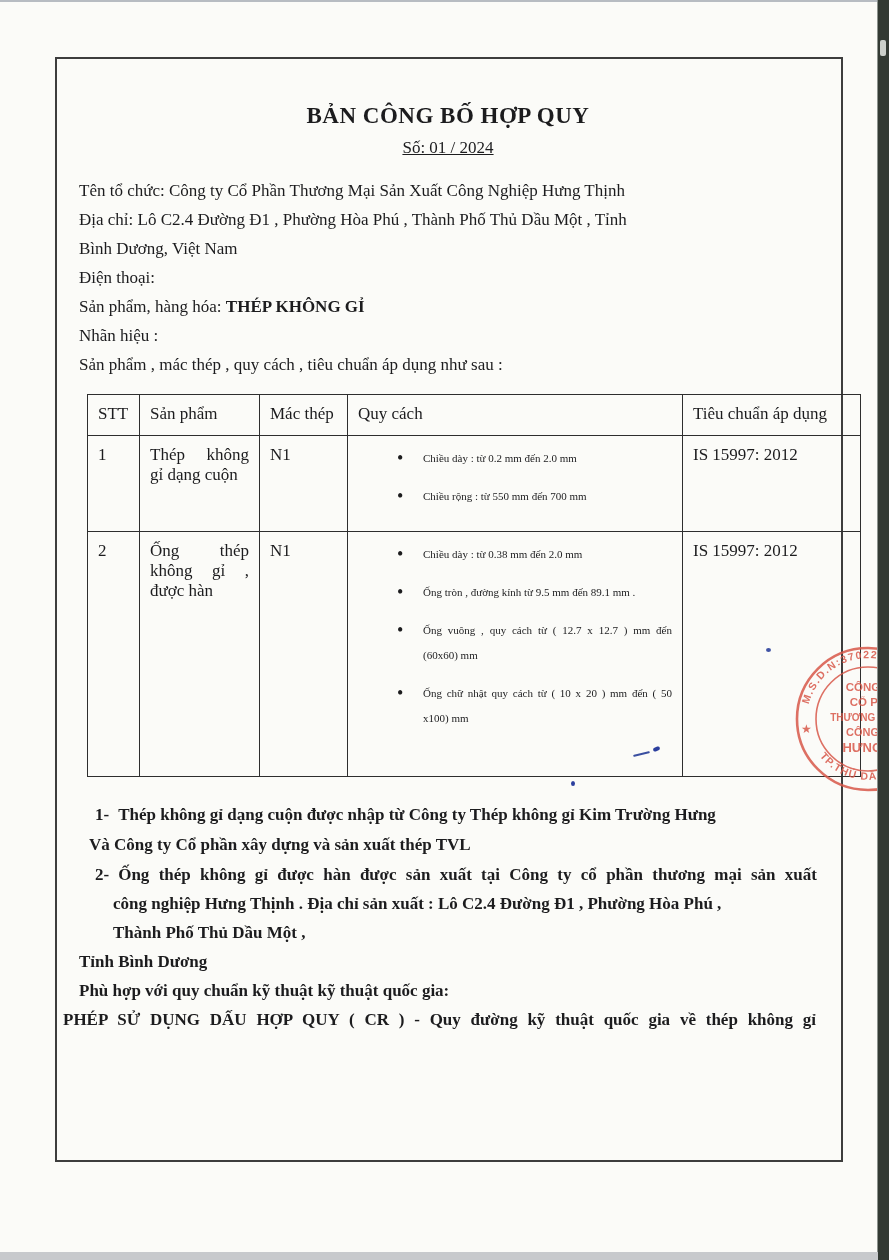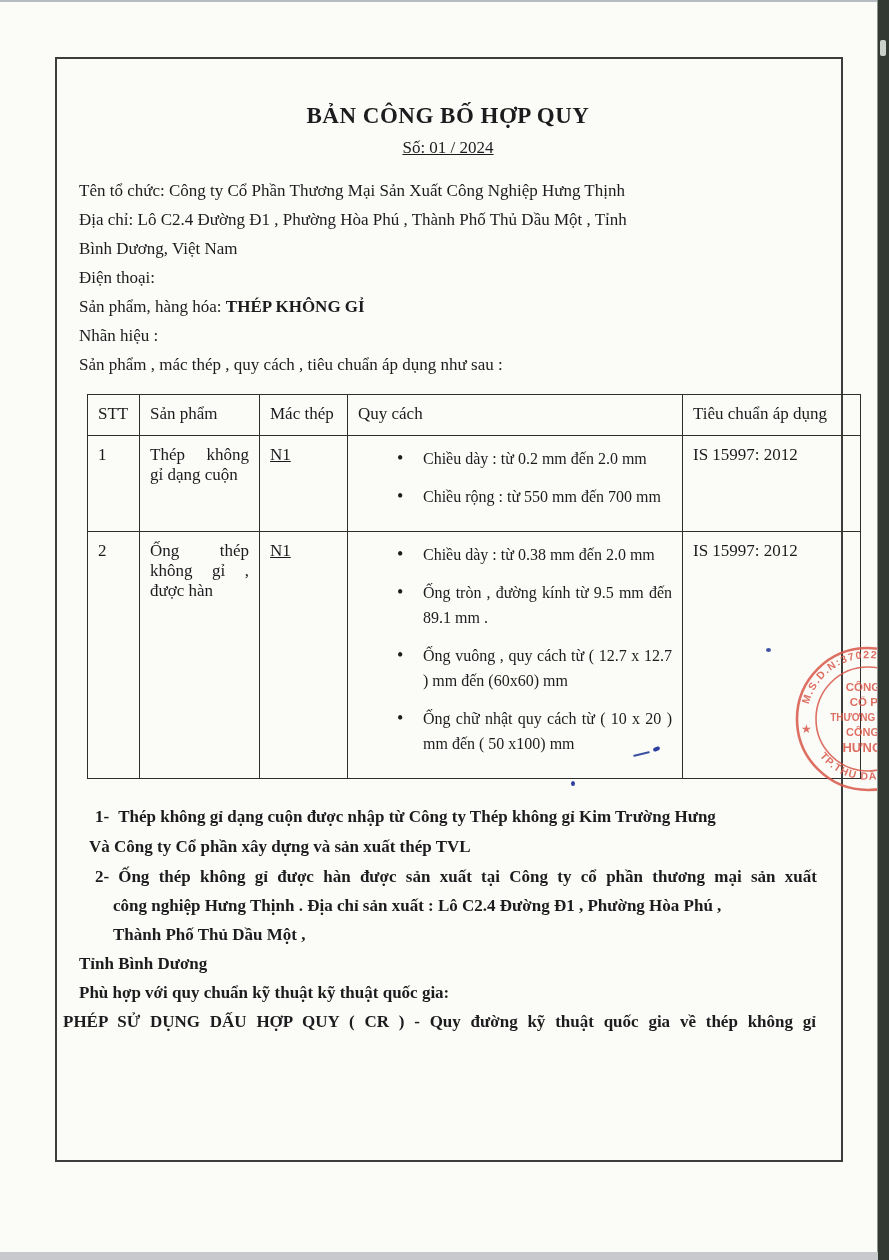--- a/index.html
+++ b/index.html
@@ -36,26 +36,26 @@
   table.products{
     border-collapse:collapse;table-layout:fixed;
     width:773px;margin:15px 0 0 8px;
     font-size:17px;
   }
   table.products th,table.products td{
     border:1.5px solid #2e2e2e;vertical-align:top;
     padding:9px 10px;font-weight:normal;text-align:left;
   }
   th.c-stt,td.c-stt{text-align:center;}
-  td.c-grade{text-align:center;text-decoration:underline;}
+  td.c-grade{text-align:center;}
   td.c-prod p{margin:0;text-align:justify;}
   tr.hdr{height:41px;}
   tr.r1{height:93px;}
   tr.r2{height:245px;}
-  ul.specs{list-style:none;margin:1px 0 0 35px;padding:0;font-size:16px;}
+  ul.specs{list-style:none;margin:1px 0 0 35px;padding:0;font-size:11px;}
   ul.specs li{position:relative;padding-left:30px;margin-bottom:13px;text-align:justify;line-height:25px;}
   ul.specs li::before{content:"\2022";position:absolute;left:4px;top:0;font-size:18px;}
 
   .notes{font-size:17px;line-height:29px;margin-top:23px;font-weight:bold;}
   .note-line{margin:0;}
   .n1a{margin-left:16px;}
   .n1b{margin-left:10px;margin-top:1px;}
   .n2a{margin-left:16px;margin-top:1px;text-align:justify;text-align-last:justify;margin-right:0;}
   .n2b{margin-left:34px;}
   .marker{margin-right:9px;}

